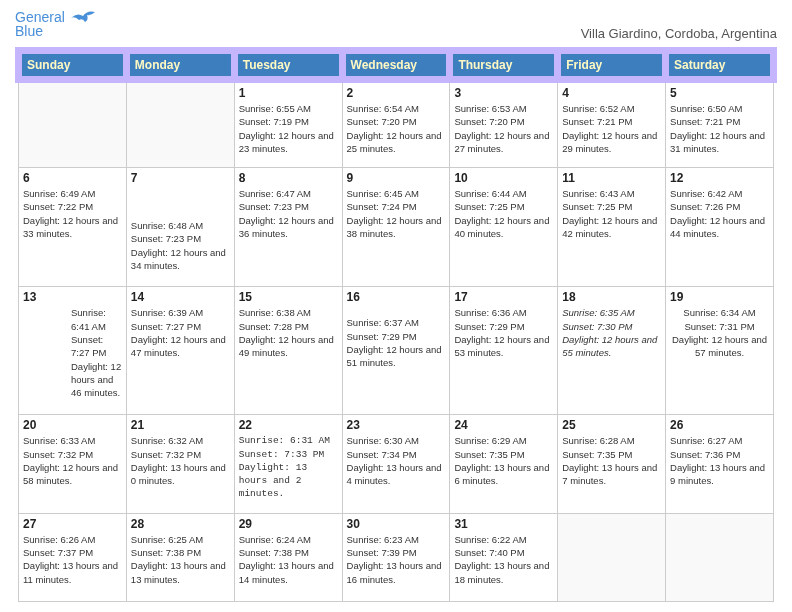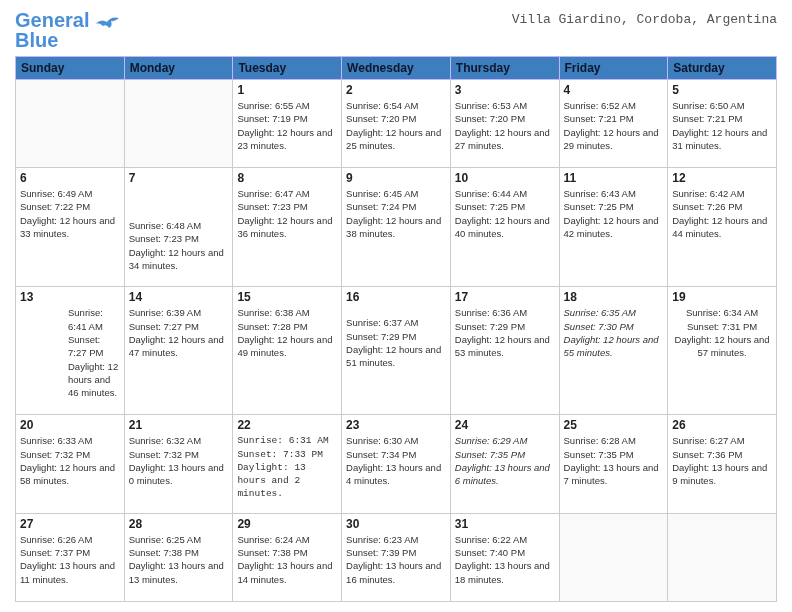--- a/index.html
+++ b/index.html
@@ -22,58 +22,57 @@
       align-items: flex-start;
       justify-content: space-between;
       margin-bottom: 6px;
     }
     .logo {
       display: flex;
       flex-direction: column;
       align-items: flex-start;
     }
     .logo-text {
-      font-size: 20px;
-      font-weight: bold;
+      font-size: 14px;
+      font-weight: normal;
       color: #1a1a2e;
       line-height: 1;
     }
     .logo-text span {
       color: #4a90d9;
     }
     .title-section {
       text-align: right;
     }
     .month-title {
       font-size: 36px;
       font-weight: bold;
       color: #1a1a2e;
       line-height: 1;
     }
     .location {
       font-size: 13px;
       color: #555;
-      margin-top: 2px;
-      font-family: Liberation Mono, monospace;
+      margin-top: 16px;
     }
     .calendar {
       flex: 1;
       border: 1px solid #ccc;
       border-collapse: collapse;
       width: 100%;
       table-layout: fixed;
     }
     .calendar th {
       background: #3d7ebf;
-      color: #0f172a;
+      color: #fef9c3;
       text-align: left;
       padding: 4px 5px;
       font-size: 12px;
       font-weight: bold;
-      border: 1px solid #c4b5fd;
+      border: 7px solid #c4b5fd;
     }
     .calendar td {
       border: 1px solid #ccc;
       vertical-align: top;
       padding: 3px 4px;
       font-size: 9.5px;
       color: #222;
       height: 80px;
     }
     .calendar td.empty {
@@ -263,21 +262,21 @@
 Daylight: 13 hours and 2 minutes.</div>
           </td>
           <td>
             <span class="day-num">23</span>
             <div class="day-info" style="white-space: pre-line;">Sunrise: 6:30 AM
 Sunset: 7:34 PM
 Daylight: 13 hours and 4 minutes.</div>
           </td>
           <td>
             <span class="day-num">24</span>
-            <div class="day-info" style="white-space: pre-line; font-style: italic;">Sunrise: 6:29 AM
+            <div class="day-info" style="white-space: pre-line;">Sunrise: 6:29 AM
 Sunset: 7:35 PM
 Daylight: 13 hours and 6 minutes.</div>
           </td>
           <td>
             <span class="day-num">25</span>
             <div class="day-info" style="white-space: pre-line;">Sunrise: 6:28 AM
 Sunset: 7:35 PM
 Daylight: 13 hours and 7 minutes.</div>
           </td>
           <td>

